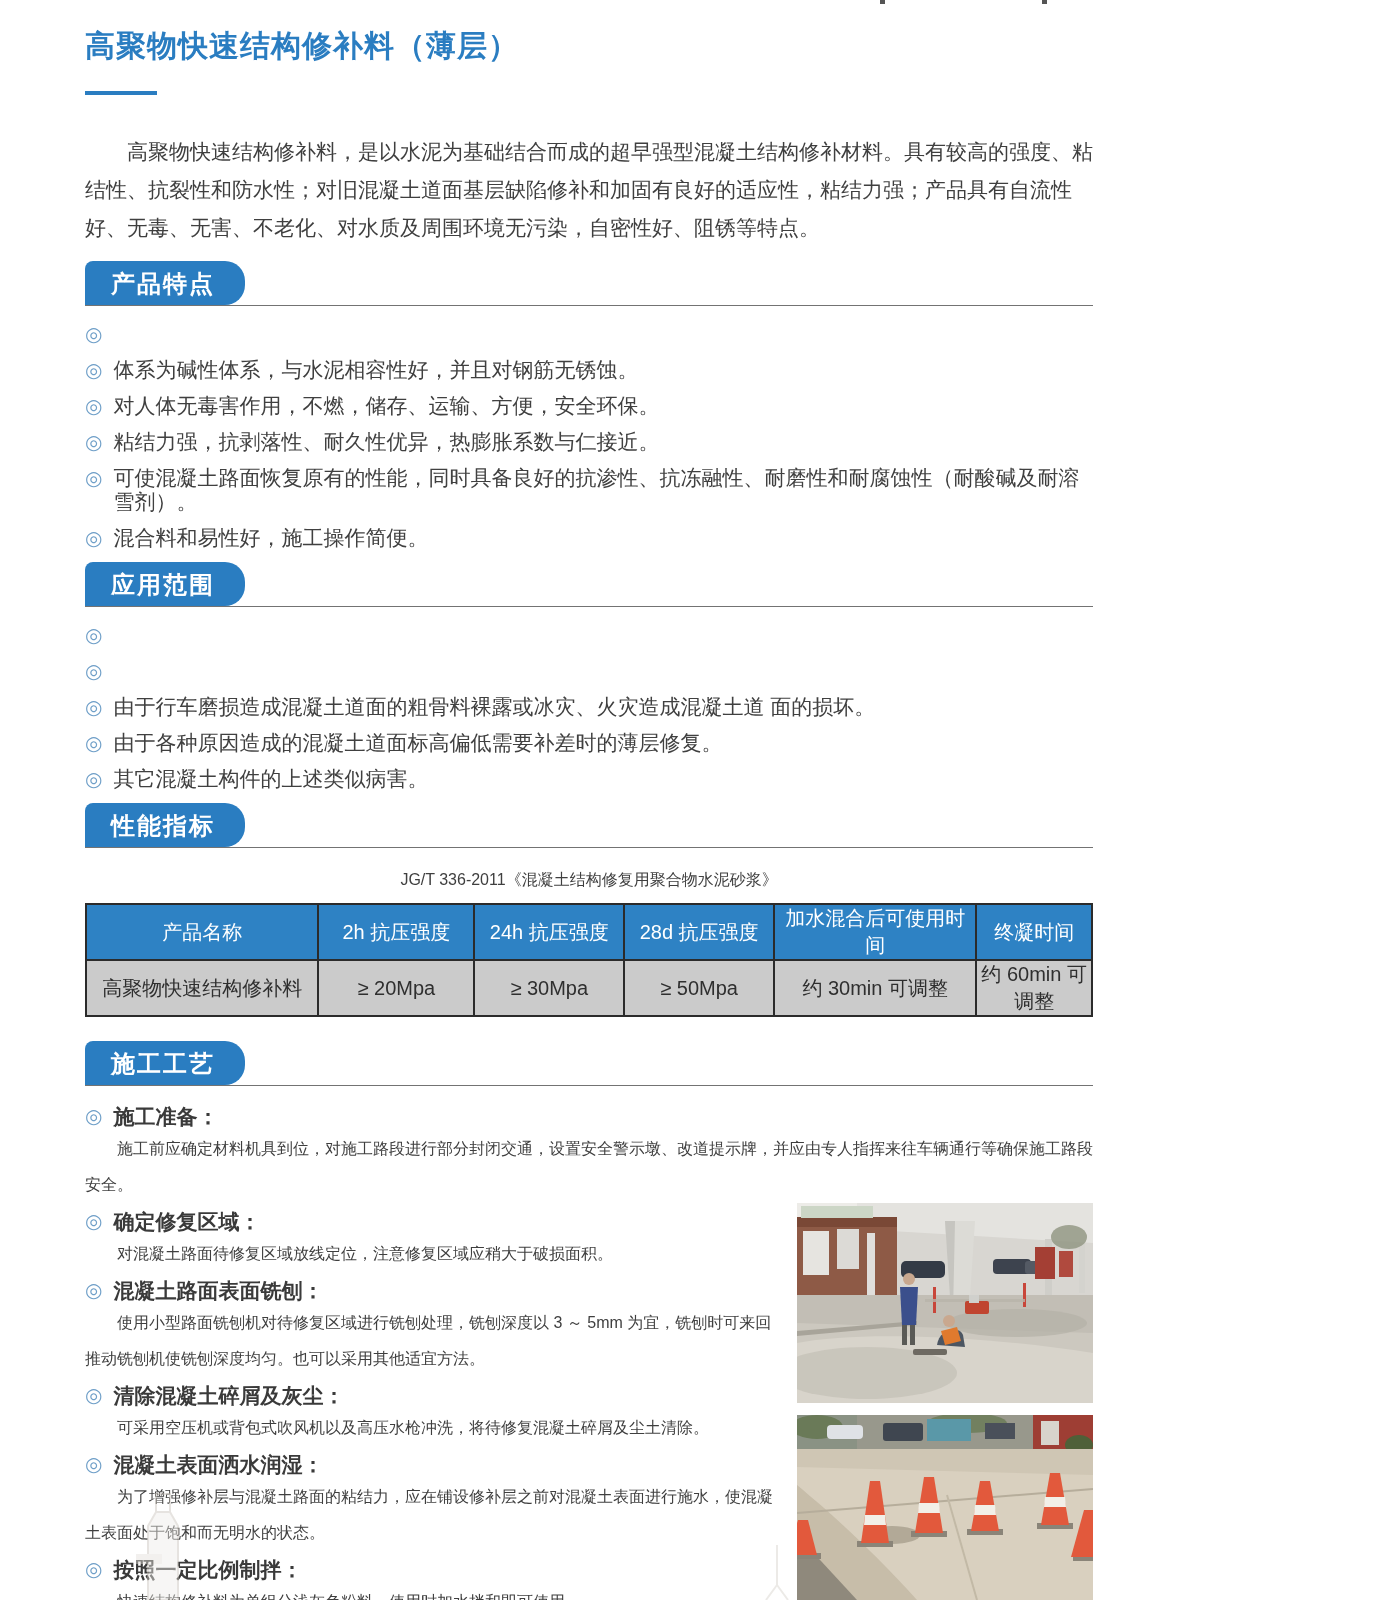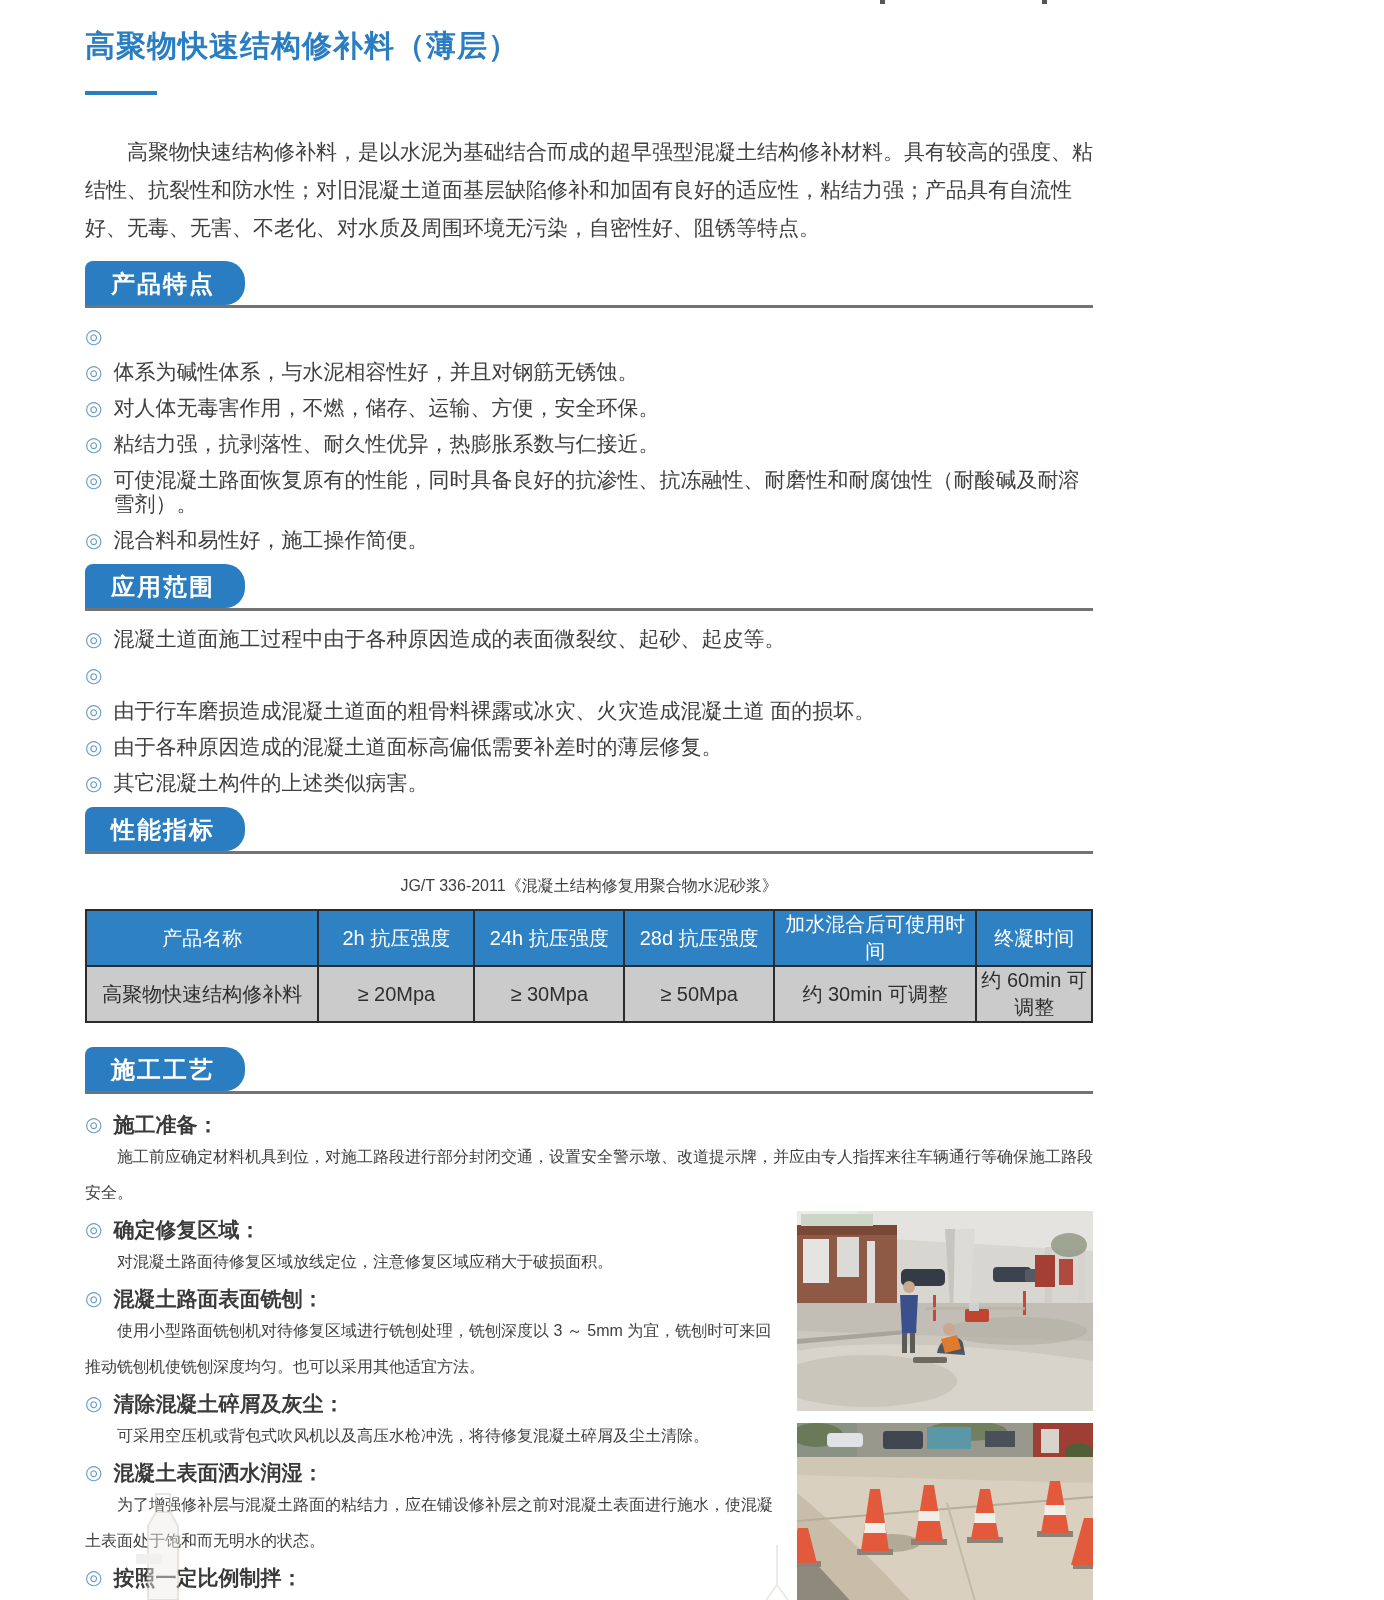--- a/index.html
+++ b/index.html
@@ -7,21 +7,21 @@
     position:relative; width:1180px; height:1600px; background:#ffffff;
     font-family:"Liberation Sans","DejaVu Sans",sans-serif; overflow:hidden;
   }
   .content { padding:20px 87px 0 85px; }
 
   .doc-title { margin:6px 0 0; color:#2a7dc1; font-size:30px; font-weight:bold; letter-spacing:1px; }
   .title-underline { width:72px; height:4px; background:#2a7dc1; margin-top:24px; }
 
   .intro { margin:38px 0 0; font-size:21px; color:#3f3f3f; line-height:38px; text-indent:2em; }
 
-  .section-head { margin-top:14px; border-bottom:3px solid #737373; line-height:0; }
+  .section-head { margin-top:14px; border-bottom:1px solid #737373; line-height:0; }
   .section-head.tight { margin-top:8px; }
   .section-head.roomy { margin-top:24px; }
   .badge {
     display:inline-block; background:#2a7dc1; color:#ffffff; font-size:24px; font-weight:bold;
     line-height:27px; padding:9px 30px 8px 26px; border-radius:8px 20px 20px 0; letter-spacing:2px;
   }
 
   ul.bullet-list { list-style:none; margin:16px 0 0; padding:0; }
   ul.bullet-list li { display:flex; align-items:flex-start; gap:11px; margin-bottom:12px; font-size:21px; color:#404040; line-height:24px; }
   .bullet { color:#6f9fc8; font-size:20px; line-height:24px; flex:0 0 auto; }
@@ -95,21 +95,20 @@
           <span>混合料和易性好，施工操作简便。</span>
         </li>
     </ul>
 
     <div class="section-head tight">
       <span class="badge">应用范围</span>
     </div>
     <ul class="bullet-list">
       <li>
           <span class="bullet">◎</span>
-          <span>混凝土道面施工过程中由于各种原因造成的表面微裂纹、起砂、起皮等。</span>
         </li>
       <li>
           <span class="bullet">◎</span>
         </li>
       <li>
           <span class="bullet">◎</span>
           <span>由于行车磨损造成混凝土道面的粗骨料裸露或冰灾、火灾造成混凝土道 面的损坏。</span>
         </li>
       <li>
           <span class="bullet">◎</span>

